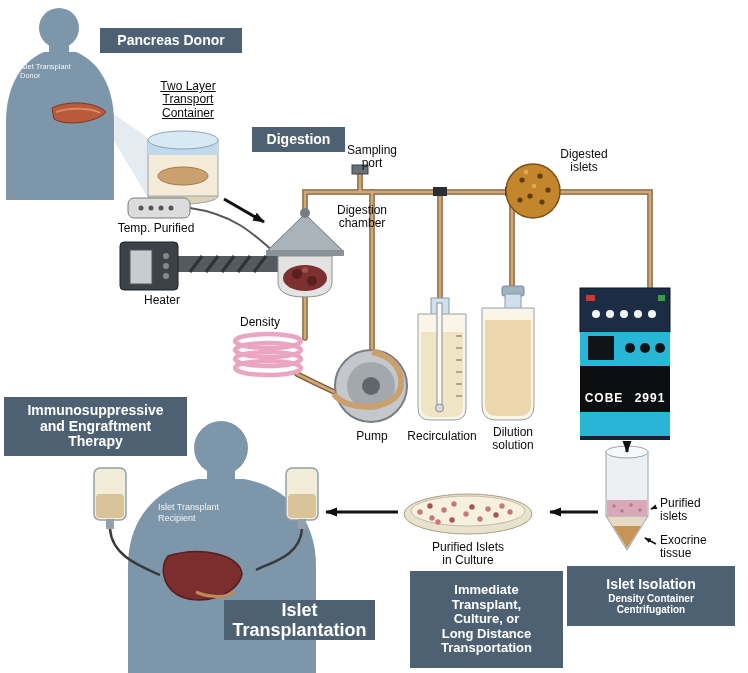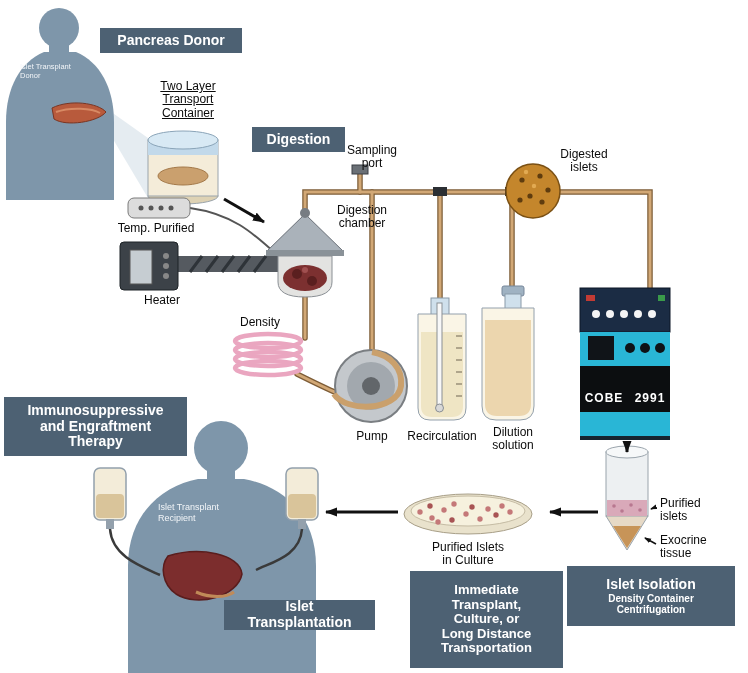--- a/index.html
+++ b/index.html
@@ -225,21 +225,21 @@
 </svg>
 
 <div class="box" style="left:100px;top:28px;width:142px;height:25px;font-size:14px;text-align:center;">Pancreas Donor</div>
 
 <div class="box" style="left:252px;top:127px;width:93px;height:25px;font-size:14px;">Digestion</div>
 
 <div class="box pre" style="left:4px;top:397px;width:183px;height:59px;font-size:14px;">Immunosuppressive
 and Engraftment
 Therapy</div>
 
-<div class="box pre" style="left:224px;top:600px;width:151px;height:30px;font-size:14px;">Islet
+<div class="box pre" style="left:224px;top:600px;width:151px;height:40px;font-size:18px;">Islet
 Transplantation</div>
 
 <div class="box pre" style="left:398px;top:571px;width:153px;height:97px;font-size:13px;margin-left:12px;">Immediate
 Transplant,
 Culture, or
 Long Distance
 Transportation</div>
 
 <div class="box" style="left:567px;top:566px;width:168px;height:60px;flex-direction:column;justify-content:center;">
   <span style="font-size:14px;">Islet Isolation</span>

